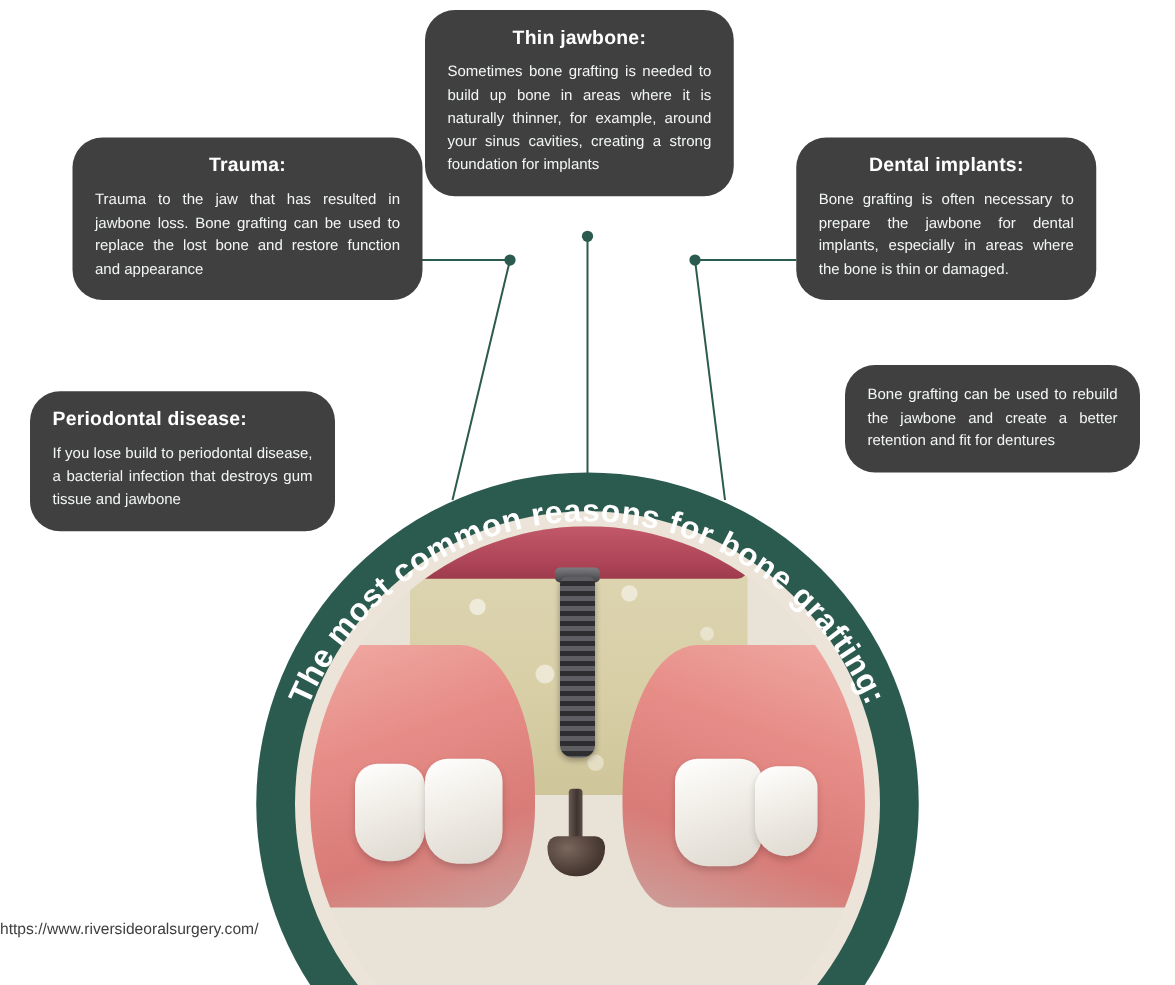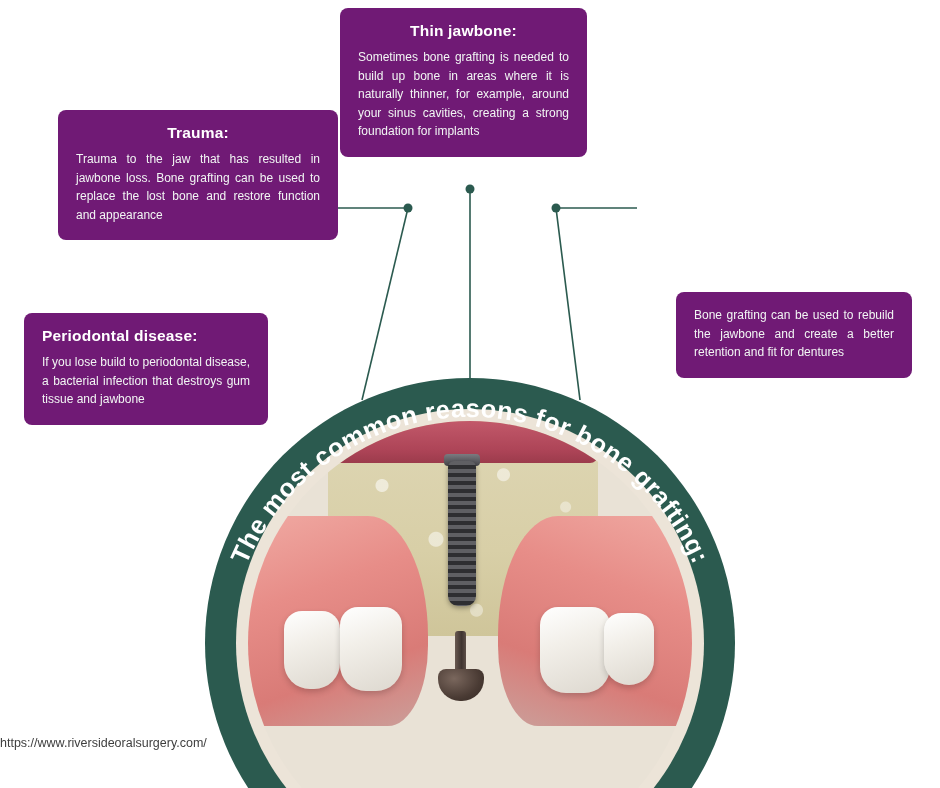--- a/index.html
+++ b/index.html
@@ -30,22 +30,22 @@
     left: 0;
     top: 0;
     width: 940px;
     height: 788px;
     pointer-events: none;
   }
 
   
   .card {
     position: absolute;
-    background: #701a75;
-    border-radius: 8px;
+    background: #404040;
+    border-radius: 24px;
     box-sizing: border-box;
     padding: 14px 18px 16px 18px;
   }
   .card-title {
     font-size: 15.5px;
     font-weight: bold;
     text-align: center;
     letter-spacing: 0.2px;
     margin: 0 0 8px 0;
     color: #ffffff;
@@ -266,20 +266,24 @@
   <div class="card" id="card-thin-jawbone">
     <p class="card-title">Thin jawbone:</p>
     <p class="card-body">Sometimes bone grafting is needed to build up bone in areas where it is naturally thinner, for example, around your sinus cavities, creating a strong foundation for implants</p>
   </div>
 
   <div class="card" id="card-trauma">
     <p class="card-title">Trauma:</p>
     <p class="card-body">Trauma to the jaw that has resulted in jawbone loss. Bone grafting can be used to replace the lost bone and restore function and appearance</p>
   </div>
 
+  <div class="card" id="card-dental-implants">
+    <p class="card-title">Dental implants:</p>
+    <p class="card-body">Bone grafting is often necessary to prepare the jawbone for dental implants, especially in areas where the bone is thin or damaged.</p>
+  </div>
 
   <div class="card" id="card-periodontal">
     <p class="card-title left">Periodontal disease:</p>
     <p class="card-body">If you lose build to periodontal disease, a bacterial infection that destroys gum tissue and jawbone</p>
   </div>
 
   <div class="card" id="card-dentures">
     <p class="card-body">Bone grafting can be used to rebuild the jawbone and create a better retention and fit for dentures</p>
   </div>
 

